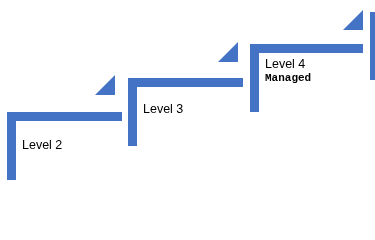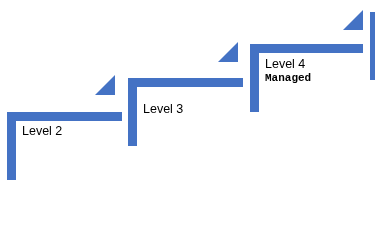--- a/index.html
+++ b/index.html
@@ -68,21 +68,21 @@
 </style>
 </head>
 <body>
 
 <div id="canvas" style="--accent:#4472C4;">
 
   <div class="step" style="left:7px; top:112px; width:115px; height:68px;">
     <div class="bar-h" style="width:115px;"></div>
     <div class="bar-v" style="height:68px;"></div>
   </div>
-  <div class="label" style="left:22px; top:124px;">
+  <div class="label" style="left:22px; top:138px;">
     <span class="line-1">Level 2</span>
   </div>
 
   <div class="riser" style="left:95px; top:75px;
               border-bottom:20px solid #4472C4;
               border-left:20px solid transparent;"></div>
 
   <div class="step" style="left:128px; top:78px; width:115px; height:68px;">
     <div class="bar-h" style="width:115px;"></div>
     <div class="bar-v" style="height:68px;"></div>

